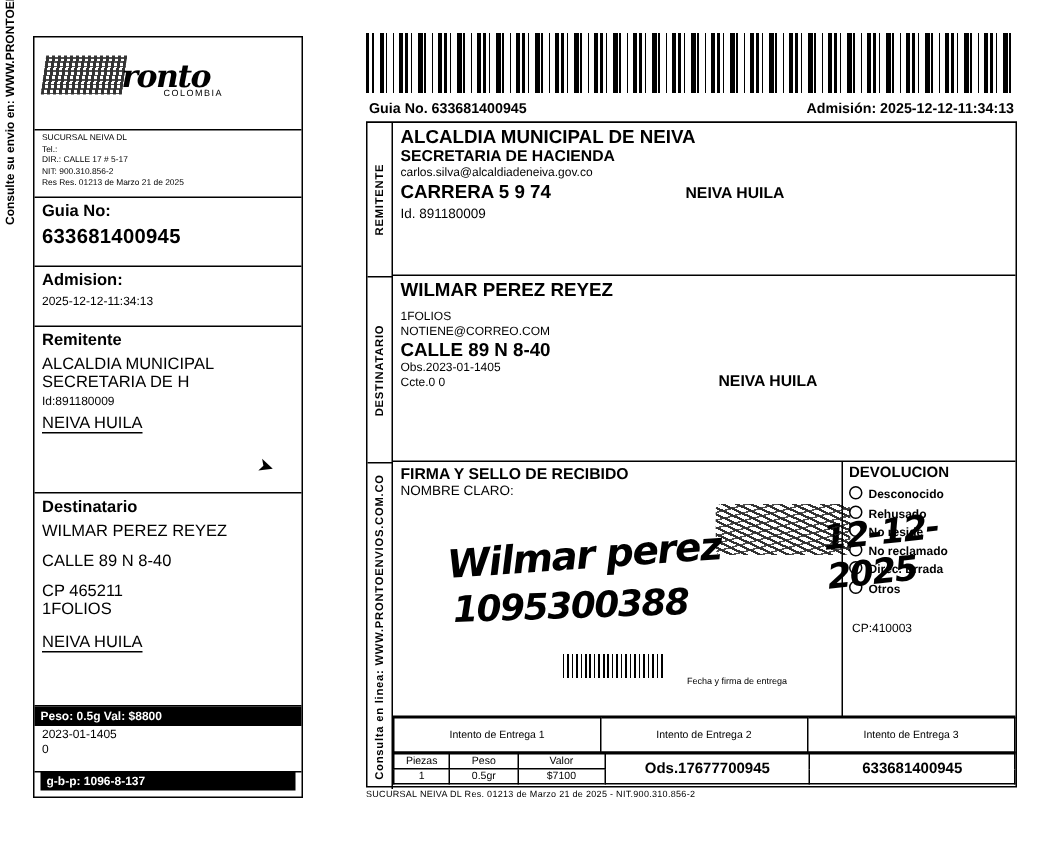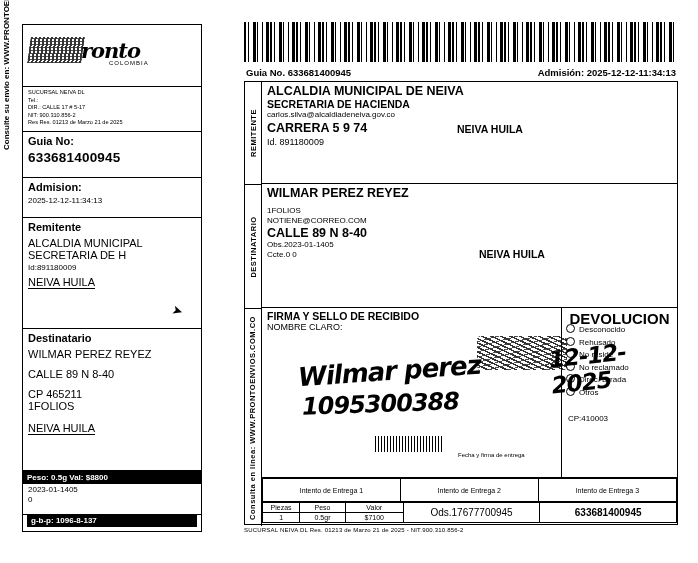--- a/index.html
+++ b/index.html
@@ -116,27 +116,27 @@
     position:absolute;left:40px;top:82px;font-size:24px;
     transform:rotate(-2deg);letter-spacing:-1px;
   }
   .sello{
     position:absolute;left:215px;top:28px;width:90px;height:34px;
     background:
       repeating-linear-gradient(25deg,#000 0 1.5px,transparent 1.5px 4px),
       repeating-linear-gradient(-15deg,#222 0 1px,transparent 1px 5px);
     opacity:.8;border-radius:4px;
   }
-  .circs{position:absolute;left:4px;top:16px;}
+  .circs{position:absolute;left:4px;top:16px;font-weight:bold;}
   .circrow{font-size:8px;line-height:12.5px;white-space:nowrap;}
   .circ{
     display:inline-block;width:7px;height:7px;border:1.2px solid #000;
     border-radius:50%;margin-right:4px;vertical-align:-1px;
   }
-  .dev-title{font-size:15px;font-weight:bold;text-align:center;}
+  .dev-title{font-size:10px;font-weight:bold;}
   .intentos td{font-size:7px;text-align:center;}
   .grid-tbl{width:100%;border-collapse:collapse;}
   .grid-tbl td{border:1px solid #000;font-size:7px;padding:1px 2px;text-align:center;}
   .mini-barcode{
     position:absolute;left:113px;top:128px;width:68px;height:16px;
     background:repeating-linear-gradient(90deg,#000 0 1px,#fff 1px 3px,#000 3px 4px,#fff 4px 6px);
   }
   .footline{
     position:absolute;left:4px;top:505px;font-size:6px;letter-spacing:.2px;
   }
@@ -294,21 +294,21 @@
           </table>
       </div>
 
       <div class="sect sect-bottom">
         <table class="grid-tbl">
           <tbody>
               <tr>
             <td style="width:9%;">Piezas</td>
             <td style="width:11%;">Peso</td>
             <td style="width:14%;">Valor</td>
-            <td rowspan="2" style="width:33%;font-size:10px;font-weight:normal;">Ods.17677700945</td>
+            <td rowspan="2" style="width:33%;font-size:10px;font-weight:bold;">Ods.17677700945</td>
             <td rowspan="2" style="width:33%;font-size:10px;font-weight:bold;">633681400945</td>
           </tr>
           <tr>
             <td>1</td>
             <td>0.5gr</td>
             <td>$7100</td>
           </tr>
         </tbody>
           </table>
       </div>

